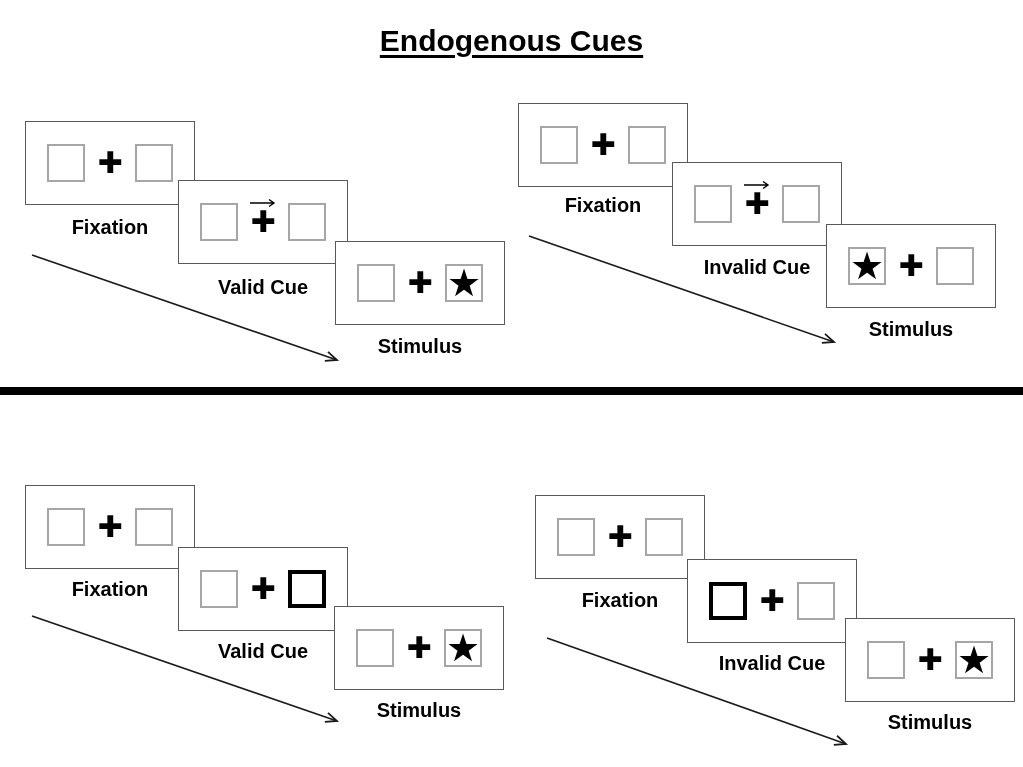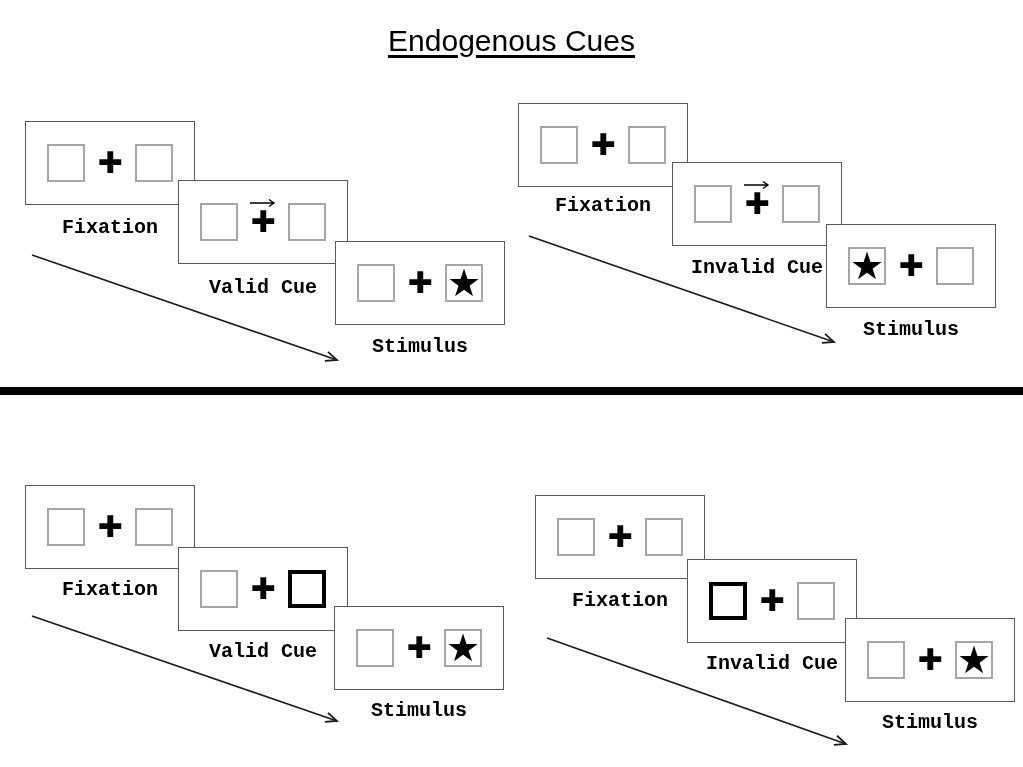--- a/index.html
+++ b/index.html
@@ -7,21 +7,21 @@
     position:relative;
     width:1023px;height:767px;
     background:#ffffff;
     font-family:"Liberation Sans",sans-serif;
     color:#000;
     overflow:hidden;
   }
   .title{
     position:absolute;left:0;width:100%;
     text-align:center;
-    font-size:30px;font-weight:normal;
+    font-size:30px;font-weight:bold;
     text-decoration:underline;
     text-decoration-thickness:3px;
     text-underline-offset:4px;
     letter-spacing:0px;
   }
   .divider{
     position:absolute;left:0;width:100%;height:8px;background:#000;
   }
   .panel{
     position:absolute;width:170px;height:84px;
@@ -42,21 +42,21 @@
     font-family:"DejaVu Sans",sans-serif;
     font-size:30px;line-height:30px;font-weight:bold;
   }
   .star{
     font-family:"DejaVu Sans",sans-serif;
     font-size:38px;line-height:34px;
   }
   .cue-arrow{position:absolute;top:-9px;left:-1px;}
   .flabel{
     position:absolute;width:170px;text-align:center;
-    font-size:20px;font-weight:bold;white-space:nowrap;font-family:Liberation Mono, monospace;
+    font-size:20px;font-weight:bold;white-space:nowrap;
   }
   .tarrow{position:absolute;}
 </style>
 </head>
 <body>
 
 <div class="canvas">
 
   <div class="title" style="top:24px">Endogenous Cues</div>
 

